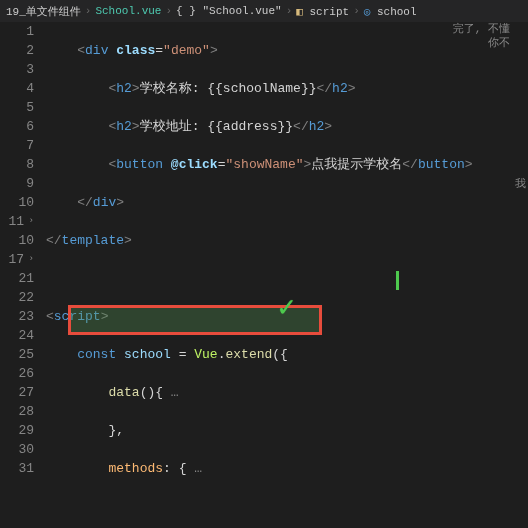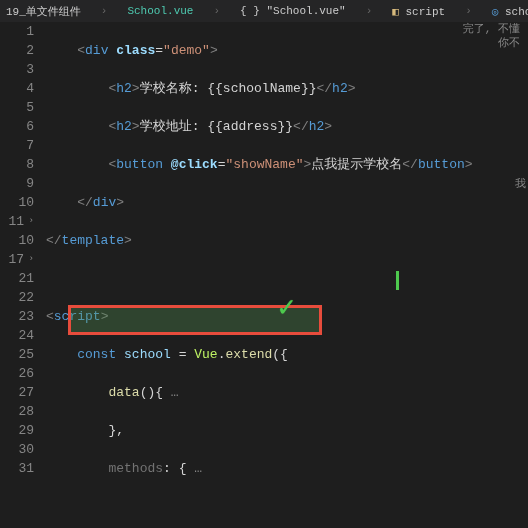--- a/index.html
+++ b/index.html
@@ -13,21 +13,21 @@
     height: 528px;
     position: relative;
   }
   .breadcrumb {
     background: #252526;
     color: #cccccc;
     font-size: 11px;
     padding: 2px 6px;
     display: flex;
     align-items: center;
-    gap: 20px;
+    gap: 4px;
     height: 18px;
     overflow: hidden;
     white-space: nowrap;
   }
   .breadcrumb .sep { color: #666; }
   .editor {
     display: flex;
     height: calc(100% - 20px);
     position: relative;
   }
@@ -61,35 +61,35 @@
   .line { height: 19px; position: relative; }
   .tag { color: #569cd6; }
   .bracket { color: #808080; }
   .attr { color: #9cdcfe; font-weight: bold; }
   .str { color: #ce9178; }
   .txt { color: #d4d4d4; }
   .kw { color: #569cd6; }
   .fn { color: #dcdcaa; }
   .var { color: #9cdcfe; }
   .cls { color: #bef264; }
-  .prop { color: #737373; text-align: right; }
+  .prop { color: #fdba74; text-align: right; }
   .red-box {
     position: absolute;
     border: 3px solid #e74c3c;
     background: rgba(79, 139, 79, 0.35);
     pointer-events: none;
   }
   .green-bar {
     position: absolute;
     width: 3px;
     background: #4ec94e;
   }
   .floating-text {
     position: absolute;
-    right: 8px;
+    right: 18px;
     top: 22px;
     color: #888;
     font-size: 11px;
     text-align: right;
     line-height: 14px;
   }
   .checkmark {
     position: absolute;
     color: #4ec94e;
     font-weight: bold;

